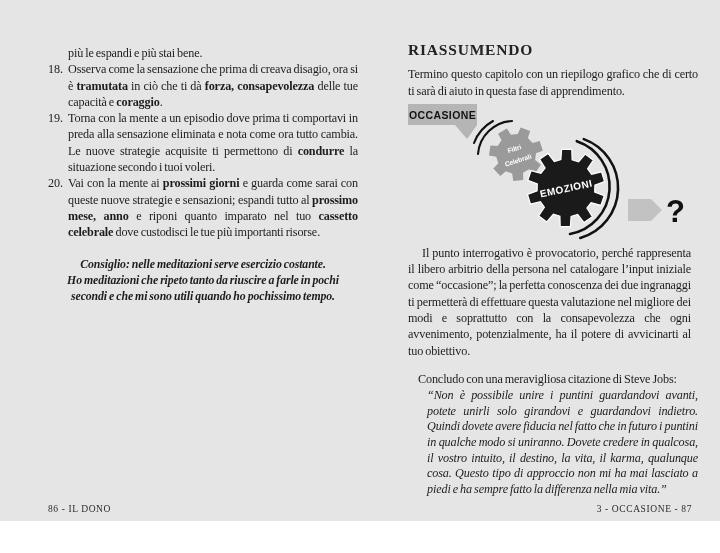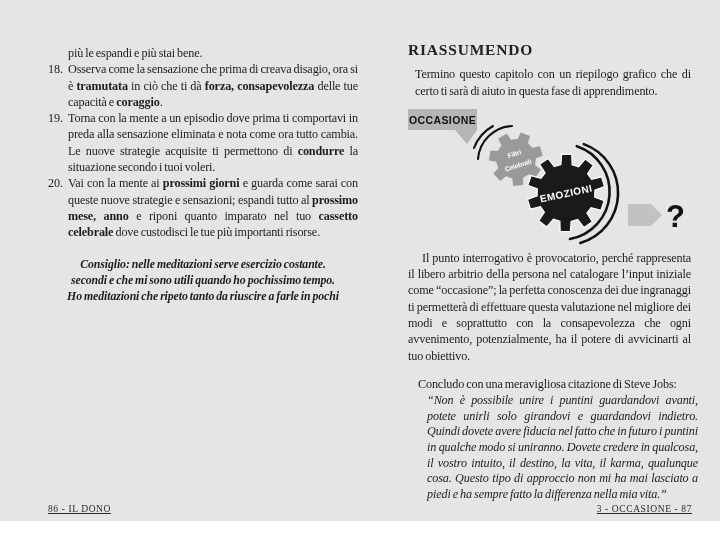--- a/index.html
+++ b/index.html
@@ -13,38 +13,38 @@
   ol.xlist{list-style:none;margin:0;padding:0;}
   ol.xlist li{position:relative;padding-left:20px;}
   ol.xlist .num{position:absolute;left:0;top:0;}
   .bold{font-weight:bold;}
   .tip{margin-top:15px;width:330px;margin-left:-10px;text-align:center;
        font-style:italic;font-weight:bold;font-size:11.8px;line-height:16px;
        letter-spacing:-0.1px;white-space:nowrap;}
   
   .page-right{position:absolute;left:408px;top:42px;width:290px;}
   .heading{margin:0 0 8px 0;font-size:15.5px;font-weight:bold;letter-spacing:0.8px;color:#222;}
-  .intro{margin:7px;}
+  .intro{margin:0;}
   .diagram{display:block;margin:2px 0 0 -8px;}
   .body-par{margin:4px 7px 0 0;text-indent:14px;}
   .quote-intro{margin:12px 0 0 0;text-indent:10px;}
   .quote{margin:1px 0 0 19px;font-style:italic;line-height:15.6px;}
   
   .arc{fill:none;stroke:#111;stroke-linecap:round;}
   .arc-sm{stroke-width:2.1;}
   .arc-lg{stroke-width:2.6;}
   .banner-label{font-family:"Liberation Sans",sans-serif;font-size:10.5px;font-weight:bold;
                 fill:#111;text-anchor:middle;letter-spacing:0.4px;}
   .gear-label-sm{font-family:"Liberation Sans",sans-serif;font-size:6.8px;font-weight:bold;
                  fill:#ffffff;text-anchor:middle;}
   .gear-label-lg{font-family:"Liberation Sans",sans-serif;font-size:10px;font-weight:bold;
                  fill:#ffffff;text-anchor:middle;letter-spacing:0.5px;}
   .qmark{font-family:"Liberation Sans",sans-serif;font-size:31px;font-weight:bold;fill:#111;}
   
-  .footer{position:absolute;top:504px;font-size:9.5px;letter-spacing:0.6px;color:#2b2b2b;text-decoration:underline;}
+  .footer{position:absolute;top:504px;font-size:9.5px;letter-spacing:0.6px;color:#2b2b2b;}
   .footer-left{left:48px;}
   .footer-right{right:28px;text-align:right;}
 </style>
 </head>
 <body>
 
 <div class="book">
 
   <div class="page-left bodytext">
     <div class="cont-line">più le espandi e più stai bene.</div>
@@ -57,22 +57,22 @@
         <span class="num">19.</span>
         <span><span>Torna con la mente a un episodio dove prima ti comportavi in preda alla sensazione eliminata e nota come ora tutto cambia. Le nuove strategie acquisite ti permettono di </span><span class="bold">condurre</span><span> la situazione secondo i tuoi voleri.</span></span>
       </li>
       <li>
         <span class="num">20.</span>
         <span><span>Vai con la mente ai </span><span class="bold">prossimi giorni</span><span> e guarda come sarai con queste nuove strategie e sensazioni; espandi tutto al </span><span class="bold">prossimo mese, anno</span><span> e riponi quanto imparato nel tuo </span><span class="bold">cassetto celebrale</span><span> dove custodisci le tue più importanti risorse.</span></span>
       </li>
     </ol>
     <div class="tip">
       <div>Consiglio: nelle meditazioni serve esercizio costante.</div>
+      <div>Ho meditazioni che ripeto tanto da riuscire a farle in pochi</div>
       <div>secondi e che mi sono utili quando ho pochissimo tempo.</div>
-      <div>Ho meditazioni che ripeto tanto da riuscire a farle in pochi</div>
     </div>
   </div>
 
   <div class="page-right bodytext">
     <h2 class="heading">RIASSUMENDO</h2>
     <p class="intro">Termino questo capitolo con un riepilogo grafico che di certo ti sarà di aiuto in questa fase di apprendimento.</p>
 
     <svg class="diagram" width="300" height="140" viewBox="400 110 300 140" xmlns="http://www.w3.org/2000/svg">
 
       <polygon points="408,113 477,113 477,134 467,148 455,134 408,134" fill="#b5b5b5"></polygon>

